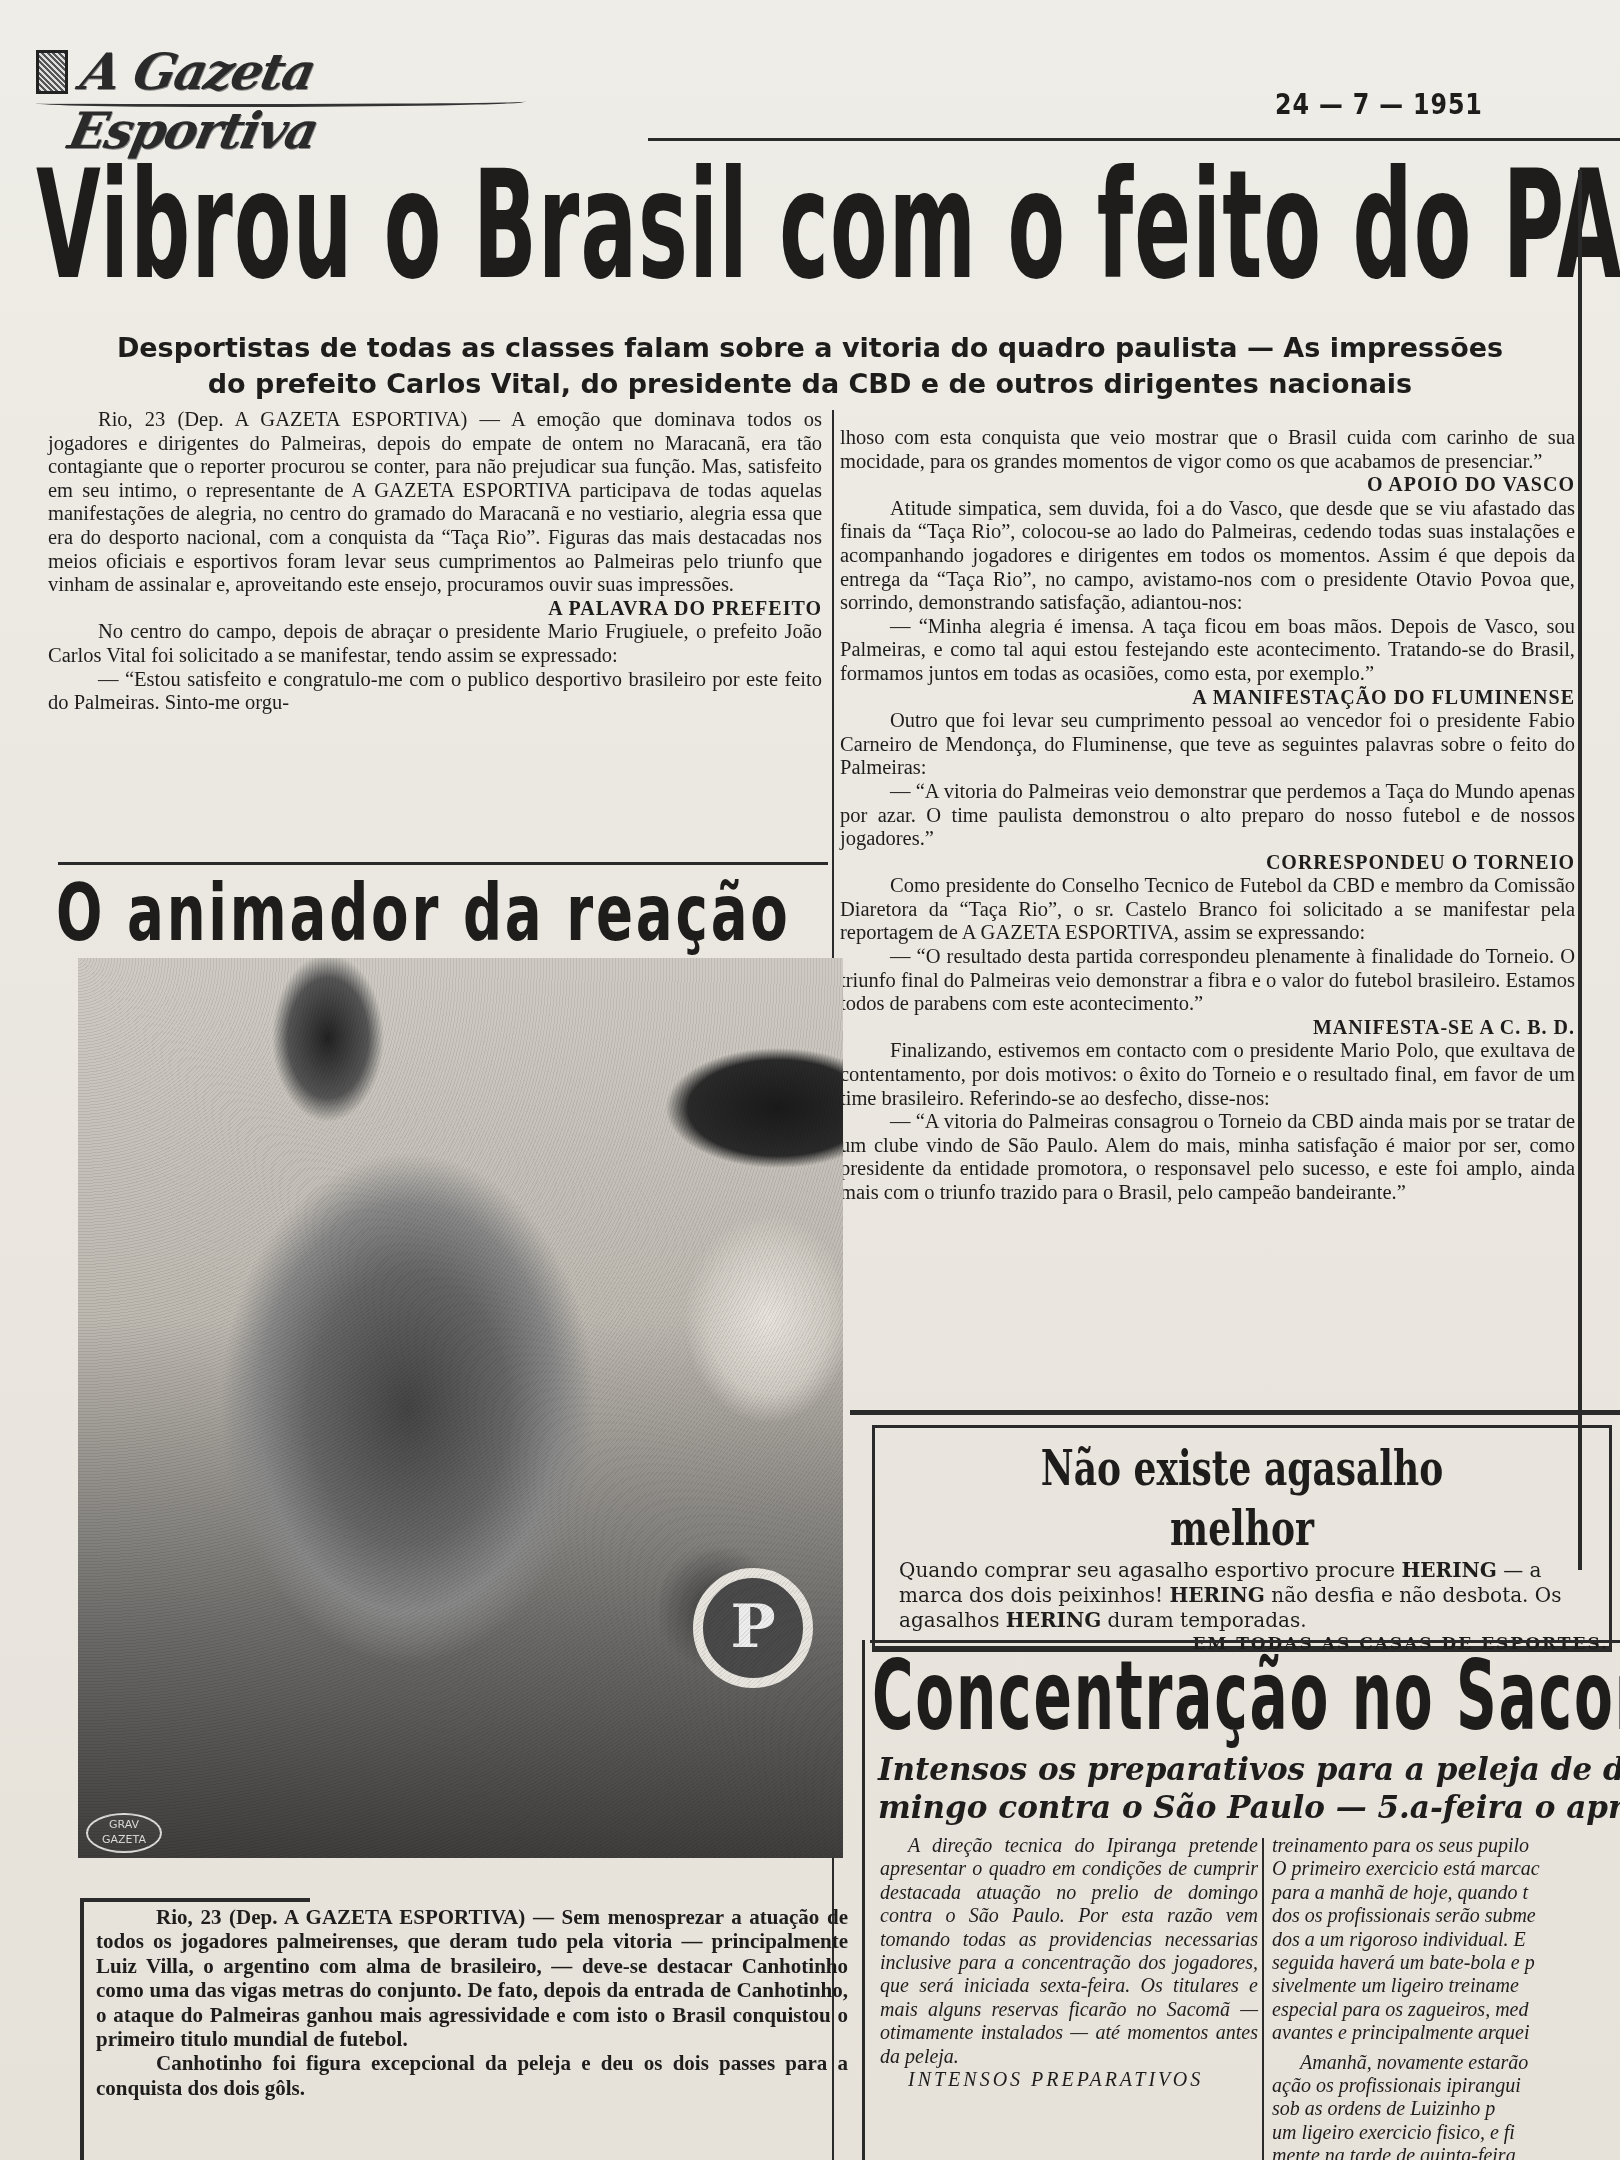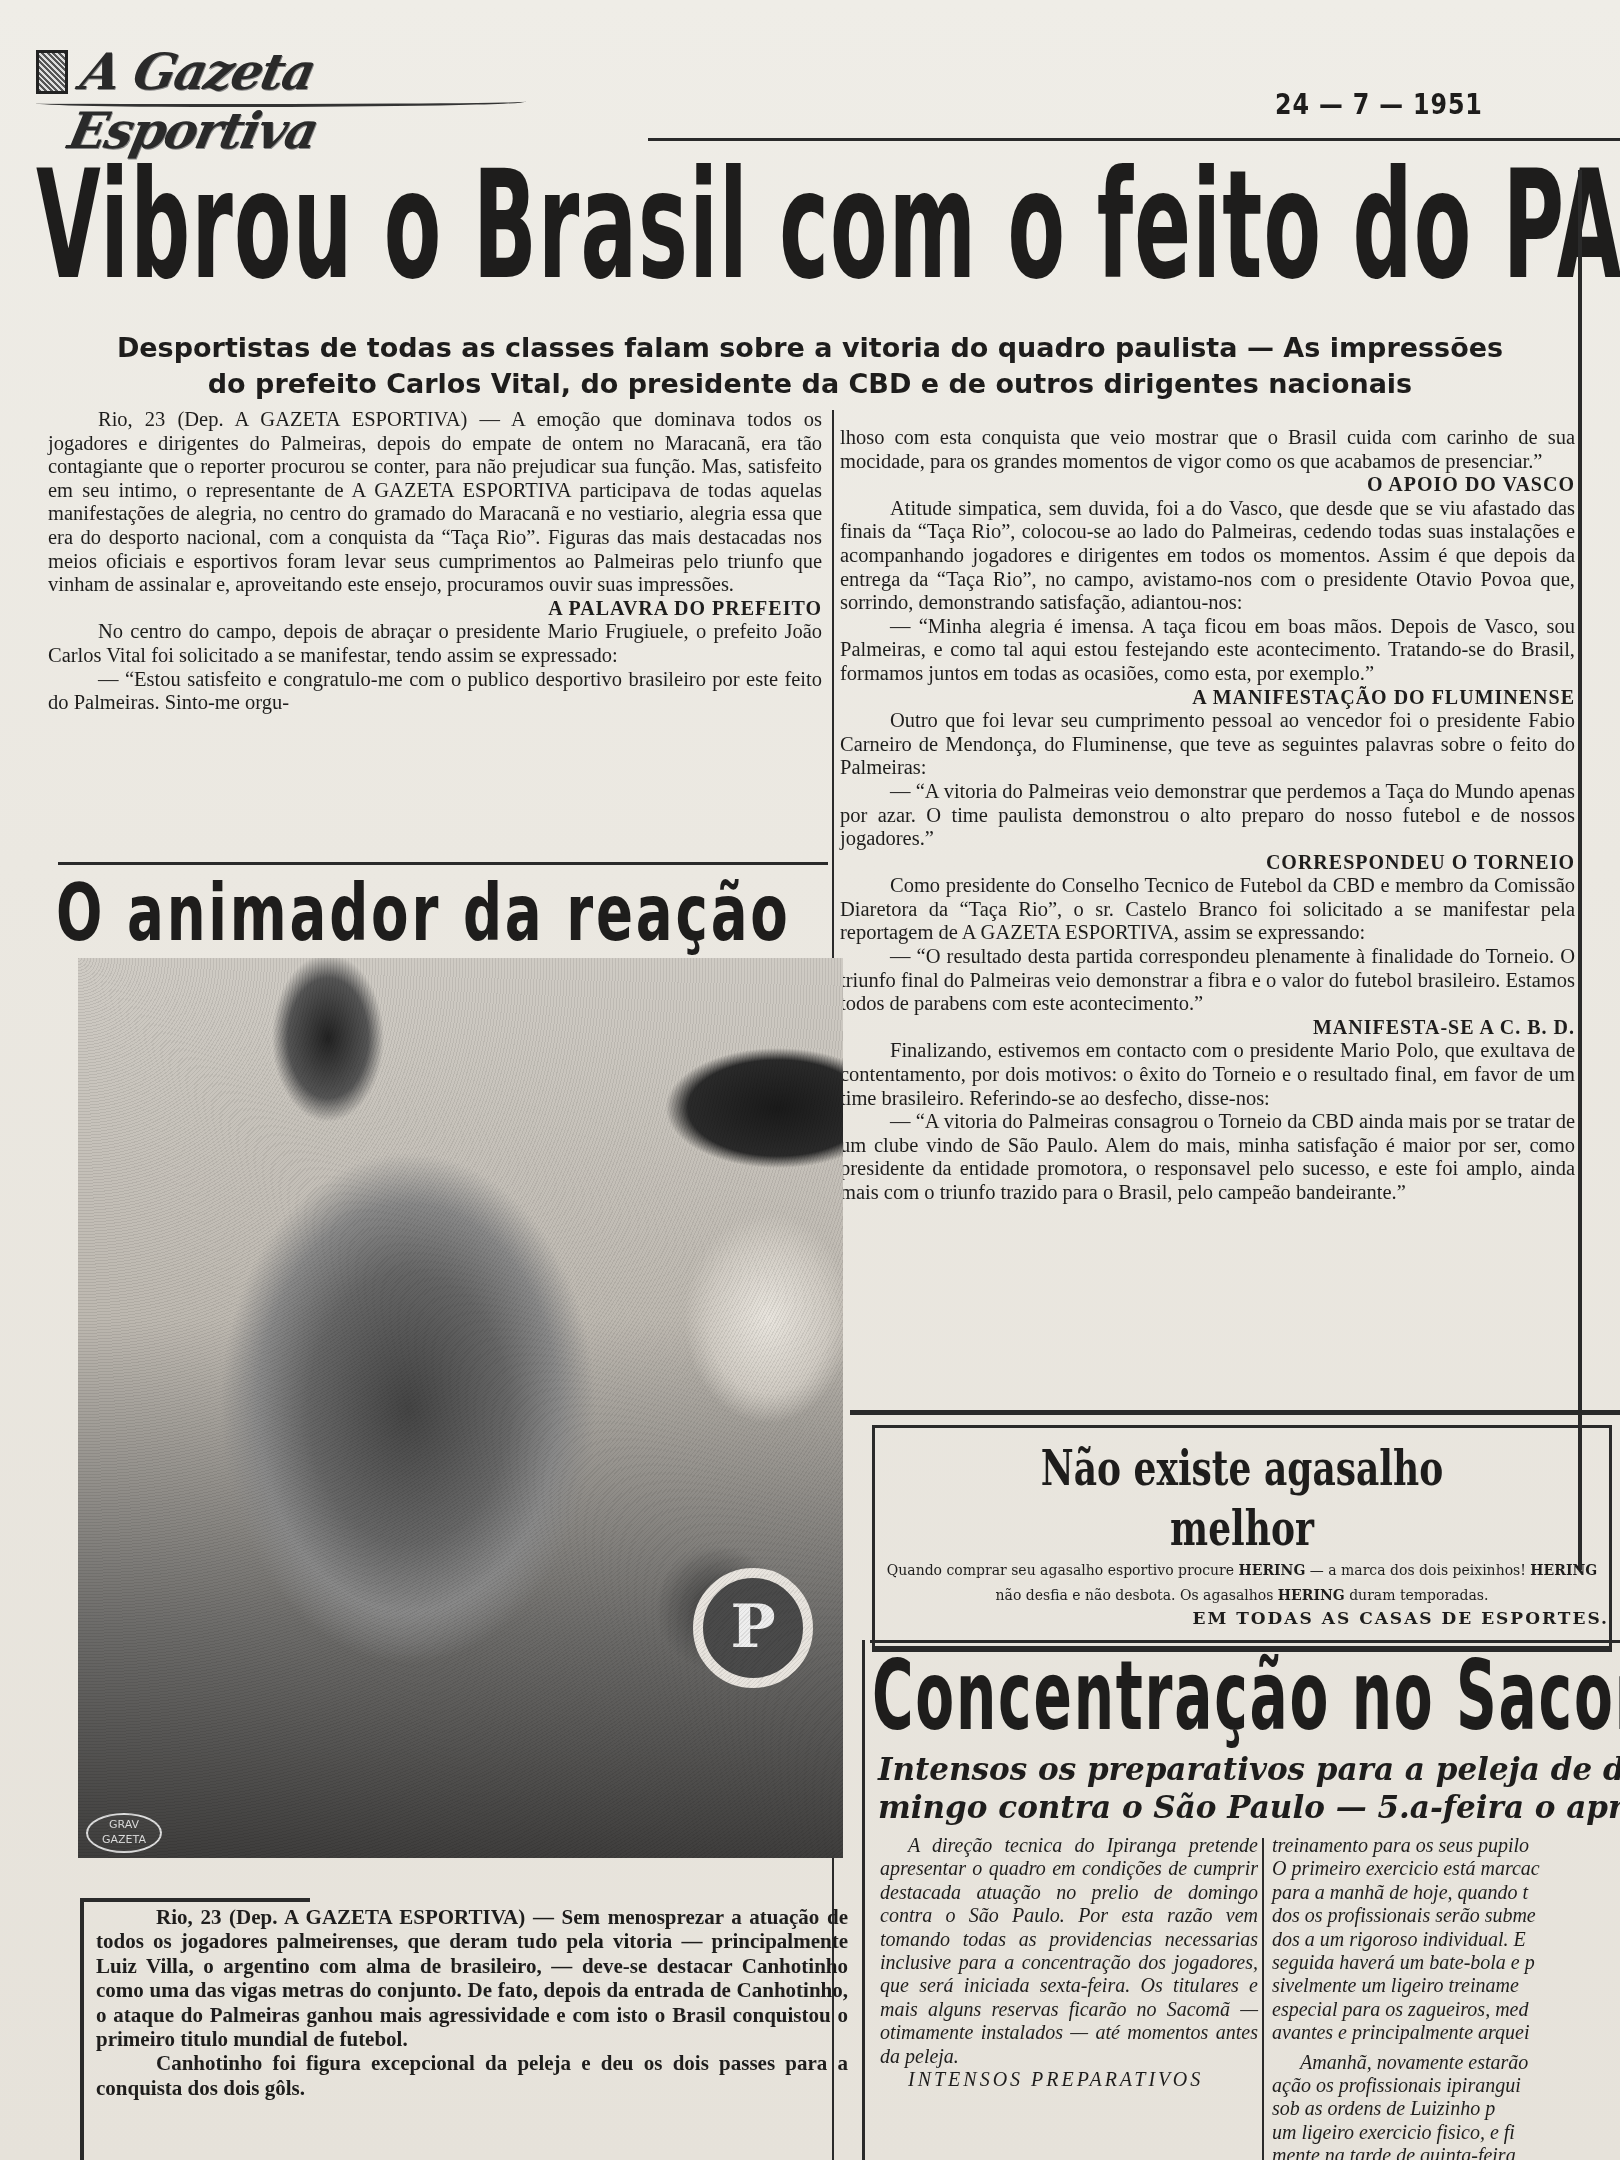--- a/index.html
+++ b/index.html
@@ -34,21 +34,21 @@
   .photo::after{content:"";position:absolute;inset:0;background:repeating-radial-gradient(circle at 0 0,rgba(0,0,0,.08) 0 1px,transparent 1px 3px);}
   .crest{position:absolute;left:615px;top:610px;width:120px;height:120px;border-radius:50%;border:10px solid #e8e4de;box-sizing:border-box;background:#4a4a4a;color:#eee;font-family:"DejaVu Serif",serif;font-weight:bold;font-size:60px;text-align:center;line-height:96px;}
   .stamp{position:absolute;left:8px;top:855px;width:76px;height:40px;border:2px solid #ddd;border-radius:50%;color:#ddd;font-family:"DejaVu Sans",sans-serif;font-size:11px;line-height:15px;text-align:center;padding-top:2px;box-sizing:border-box;}
   .caption-box{left:80px;top:1900px;width:780px;height:270px;border-left:4px solid #2a2a2a;}
   .caption-rule{left:80px;top:1898px;width:230px;height:4px;background:#2a2a2a;}
   .caption{left:96px;top:1905px;width:752px;font-size:21px;line-height:24.4px;font-weight:bold;text-align:justify;}
   .caption p{margin:0;text-indent:60px;}
   .ad{left:872px;top:1425px;width:740px;height:227px;border:3px solid #2a2a2a;border-bottom-width:6px;box-sizing:border-box;text-align:center;}
   .ad-rule{left:850px;top:1410px;width:770px;height:5px;background:#2a2a2a;}
   .ad-title{margin-top:10px;font-family:"DejaVu Serif",serif;font-weight:bold;font-size:48px;line-height:60px;transform:scaleX(.75);display:inline-block;}
-  .ad-body{font-family:"DejaVu Serif",serif;font-size:14px;line-height:25px;padding:0 8px;text-align:center;}
+  .ad-body{font-family:"DejaVu Serif",serif;font-size:20px;line-height:25px;padding:0 24px;text-align:left;}
   .ad-body b{font-weight:bold;}
   .ad-tag{font-family:"DejaVu Serif",serif;font-weight:bold;font-size:17px;letter-spacing:2px;text-align:right;}
   .head3-rule{left:870px;top:1640px;width:750px;height:3px;background:#2a2a2a;}
   .head3{left:872px;top:1640px;width:1300px;font-family:"DejaVu Sans",sans-serif;font-weight:bold;font-size:96px;line-height:112px;white-space:nowrap;transform:scaleX(.59);transform-origin:left top;letter-spacing:3px;}
   .sub3{left:878px;top:1750px;width:900px;font-family:"DejaVu Serif",serif;font-style:italic;font-weight:bold;font-size:31px;line-height:38px;white-space:nowrap;}
   .colC{left:880px;top:1834px;width:378px;font-style:italic;font-size:20px;line-height:23.4px;text-align:justify;}
   .colD{left:1272px;top:1834px;width:360px;font-style:italic;font-size:20px;line-height:23.4px;white-space:nowrap;}
   .colC p,.colD p{margin:0;text-indent:28px;}
   .divider-v2{left:1262px;top:1838px;width:2px;height:322px;background:#2a2a2a;}
   .left-frame3{left:862px;top:1640px;width:3px;height:520px;background:#2a2a2a;}

